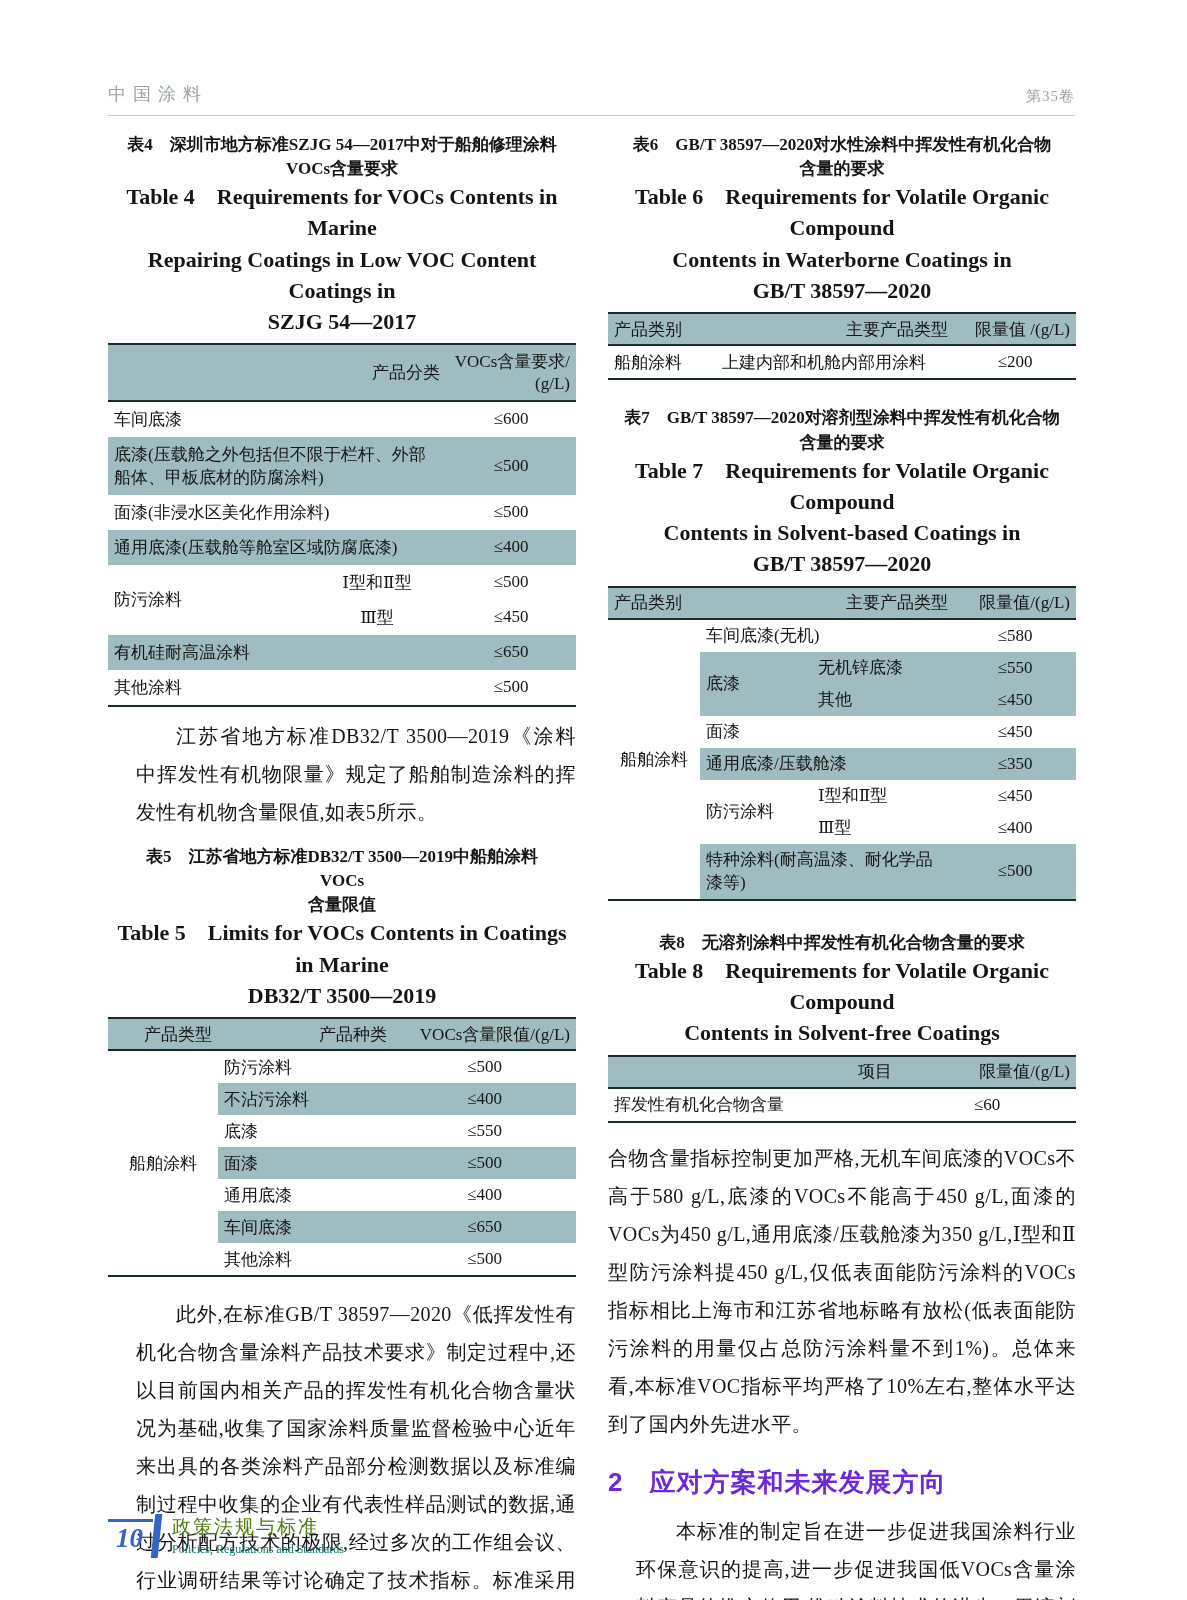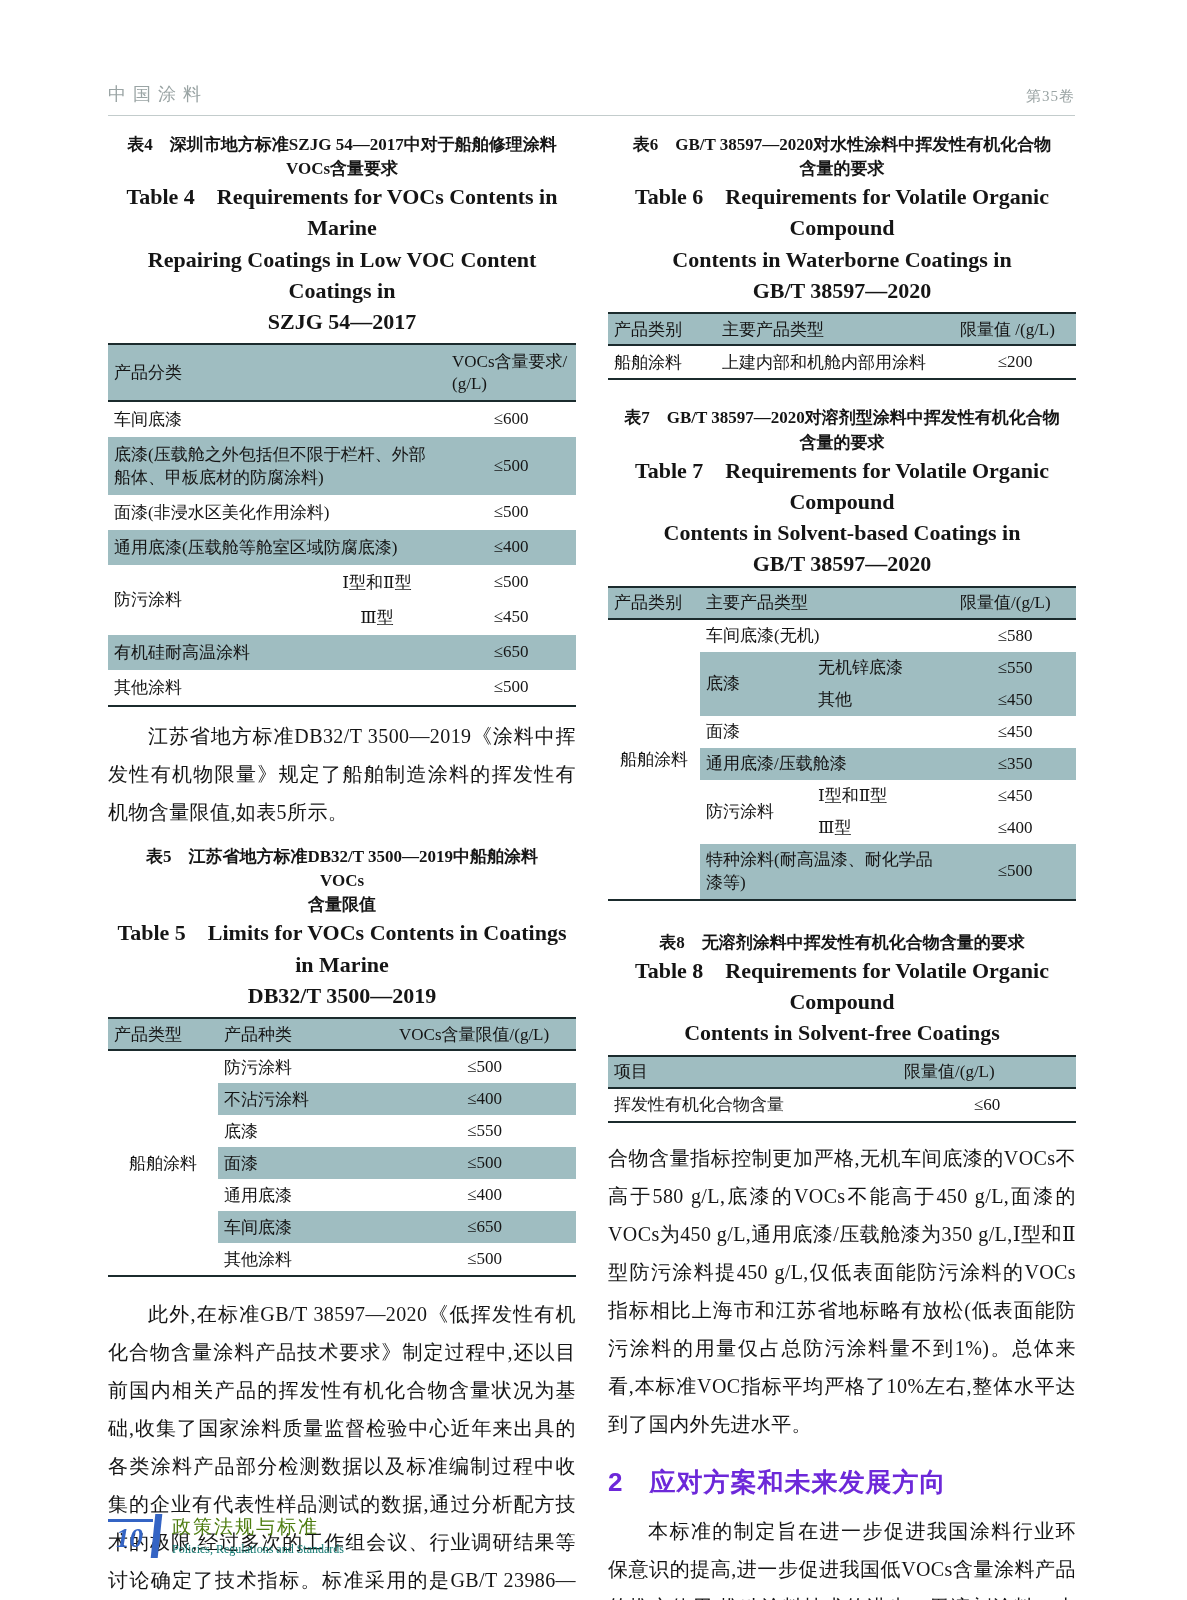--- a/index.html
+++ b/index.html
@@ -35,38 +35,38 @@
   .caption{text-align:center;line-height:1.42;}
   .caption .cn{font-size:17px;font-weight:bold;}
   .caption .en{font-size:22px;font-weight:bold;}
   .caption{margin-bottom:6px;}
 
   
   table{border-collapse:collapse;width:100%;
         border-top:2.5px solid #1b2b2d;border-bottom:2.5px solid #1b2b2d;
         font-size:17px;}
   td{vertical-align:middle;padding:6px 6px;}
-  thead td{background:#9fbdc1;border-bottom:2px solid #1b2b2d;text-align:left;line-height:1.25;}
+  thead td{background:#9fbdc1;border-bottom:2px solid #1b2b2d;text-align:right;line-height:1.25;}
   .shade{background:#9fbdc1;}
   .c{text-align:center;}
   .l{text-align:left;}
   .pl{padding-left:20px;}
   .t-compact td{padding:4.5px 6px;}
   .t4{margin-bottom:10px;}
   .t5{margin-bottom:18px;}
   .t6{margin-bottom:26px;}
   .t7{margin-bottom:30px;}
   .t8{margin-bottom:16px;}
 
   
   p.body{
     font-size:20px;line-height:38px;margin:0 0 0 0;
     text-align:justify;letter-spacing:.4px;
   }
-  p.indent{text-indent:2em;}
+  p.indent{text-indent:2em;margin-left:28px;}
   .after-gap{margin-top:14px;}
   .para-block{margin-top:16px;margin-bottom:16px;}
 
   
   .h2{
     font-family:"Liberation Sans","DejaVu Sans",sans-serif;
     color:#6d28d9;font-size:26px;font-weight:bold;
     margin:22px 0 12px 0;letter-spacing:1px;
   }
   .h2 .num{margin-right:26px;}

